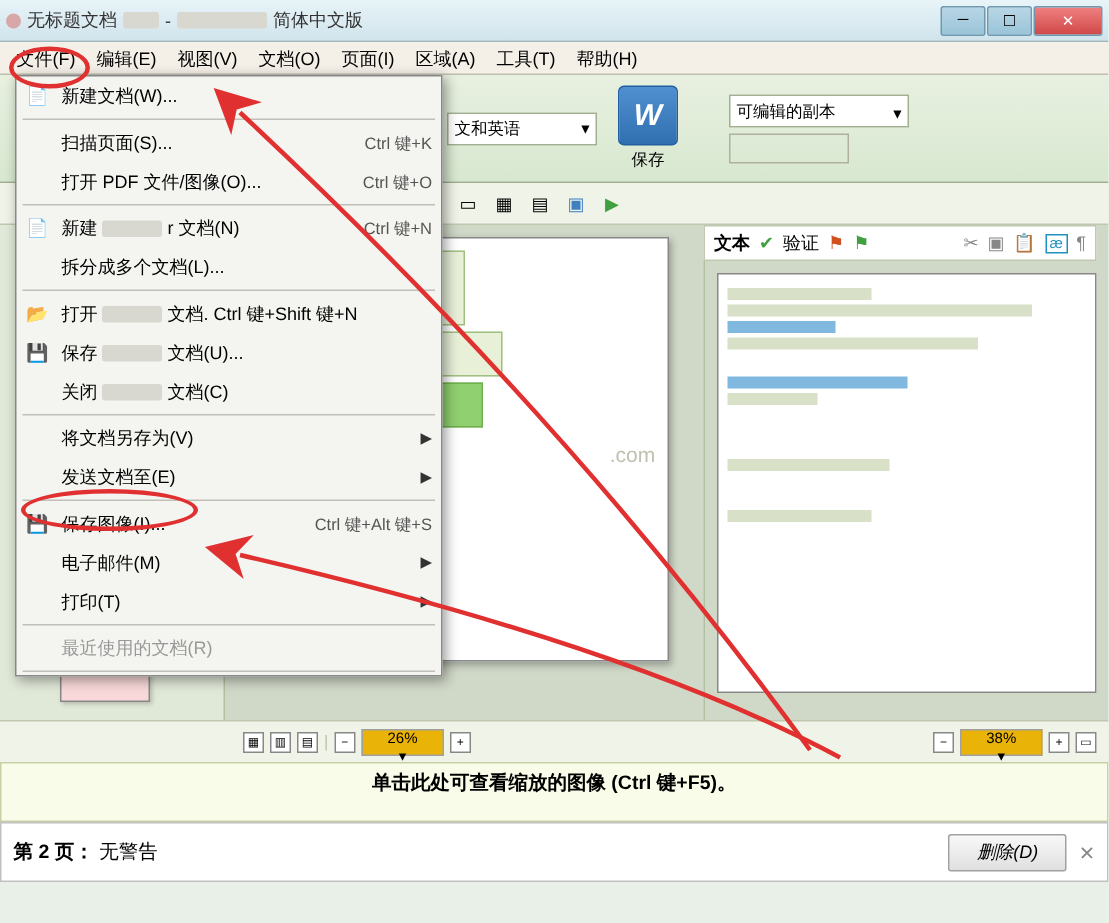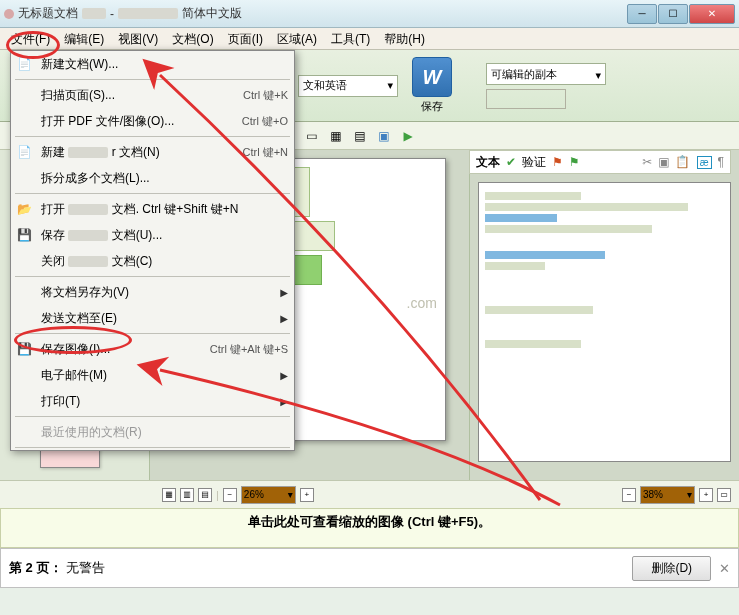--- a/index.html
+++ b/index.html
@@ -21,24 +21,24 @@
 .main-area { display: flex; height: 330px; }
 .thumb-panel { width: 150px; background: #e0e8d8; border-right: 1px solid #b0c0a0; padding: 8px; position: relative; }
 .thumb { width: 60px; height: 80px; background: #fff; border: 1px solid #888; margin: 4px auto; box-shadow: 1px 1px 3px rgba(0,0,0,0.2); }
 .thumb.pink { background: #f8d8d8; }
 .doc-panel { flex: 1; background: #d0d8c8; padding: 8px; position: relative; overflow: hidden; }
 .doc-page { background: #fff; border: 1px solid #888; width: 90%; height: 90%; box-shadow: 2px 2px 5px rgba(0,0,0,0.3); margin: 0 auto; padding: 8px; font-size: 7px; color: #333; overflow: hidden; }
 .doc-line { height: 8px; background: #d8e0c8; margin: 3px 0; width: 70%; }
 .text-panel { width: 270px; background: #d0d8c8; padding: 8px; position: relative; border-left: 1px solid #b0c0a0; }
 .text-doc { background: #fff; border: 1px solid #888; width: 100%; height: 280px; padding: 6px; font-size: 7px; }
 .status-toolbar { height: 28px; background: #f0f4e8; border-top: 1px solid #c0c8b0; display: flex; align-items: center; padding: 0 8px; gap: 4px; font-size: 11px; }
-.zoom-select { width: 55px; height: 18px; border: 1px solid #a0a0a0; background: #a16207; font-size: 10px; padding: 0 2px; display: flex; align-items: center; justify-content: space-between; }
+.zoom-select { width: 55px; height: 18px; border: 1px solid #a0a0a0; background: #eab308; font-size: 10px; padding: 0 2px; display: flex; align-items: center; justify-content: space-between; flex-direction: column; }
 .hint-bar { height: 40px; background: #f8fce8; border: 1px solid #c8d0a8; text-align: center; font-size: 13px; font-weight: bold; padding: 4px; }
 .page-info { height: 40px; background: #fff; border: 1px solid #c0c0c0; padding: 8px; font-size: 13px; display: flex; align-items: center; justify-content: space-between; }
-.delete-btn { padding: 3px 18px; border: 1px solid #a0a0a0; background: linear-gradient(#f8f8f8,#e0e0e0); font-size: 12px; border-radius: 2px; }
+.delete-btn { padding: 3px 18px; border: 1px solid #a0a0a0; background: linear-gradient(#f8f8f8,#e0e0e0); font-size: 12px; border-radius: 2px; font-style: italic; }
 .dropdown { position: absolute; top: 50px; left: 10px; width: 285px; background: #f4f4f0; border: 1px solid #888; box-shadow: 2px 2px 8px rgba(0,0,0,0.4); z-index: 100; font-size: 12px; }
 .dd-item { display: flex; align-items: center; height: 26px; padding: 0 6px 0 30px; position: relative; }
 .dd-icon { position: absolute; left: 6px; width: 16px; height: 16px; display: flex; align-items: center; justify-content: center; font-size: 12px; }
 .dd-label { flex: 1; }
 .dd-shortcut { color: #555; font-size: 11px; }
 .dd-arrow { color: #333; font-size: 10px; margin-left: 4px; }
 .dd-sep { height: 1px; background: #c0c0b8; margin: 2px 4px; }
 .dd-disabled { color: #999; }
 .blur-box { display: inline-block; background: #d8d8d0; color: transparent; border-radius: 2px; padding: 0 8px; height: 11px; vertical-align: middle; }
 .annotation-layer { position: absolute; top: 0; left: 0; width: 739px; height: 615px; pointer-events: none; z-index: 200; }

